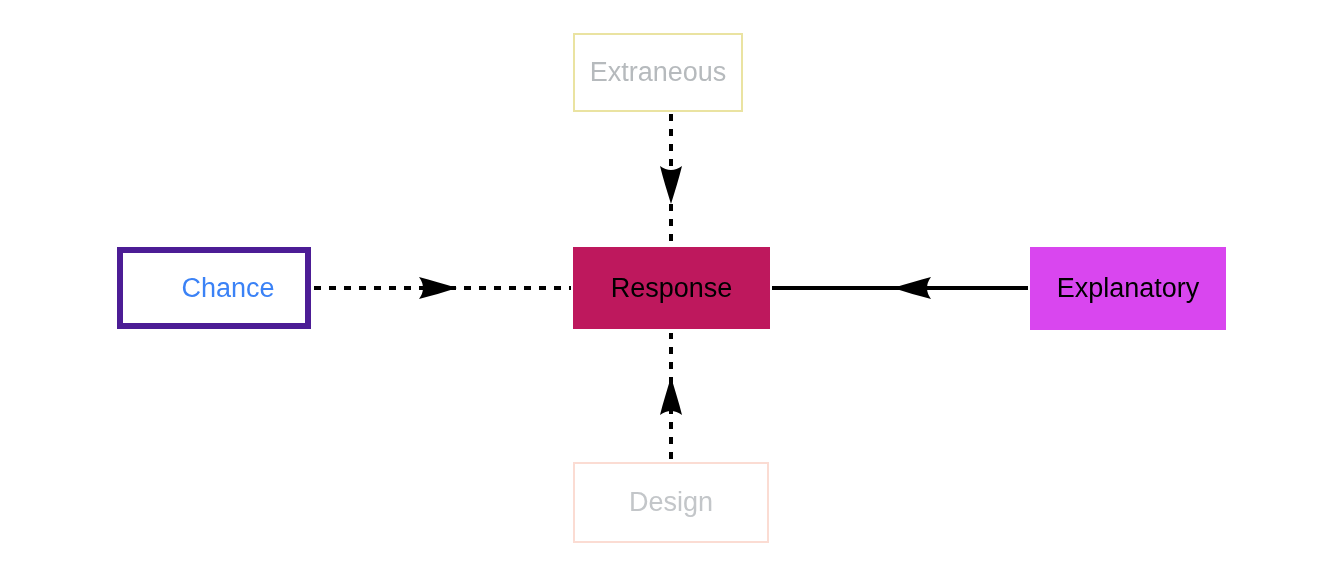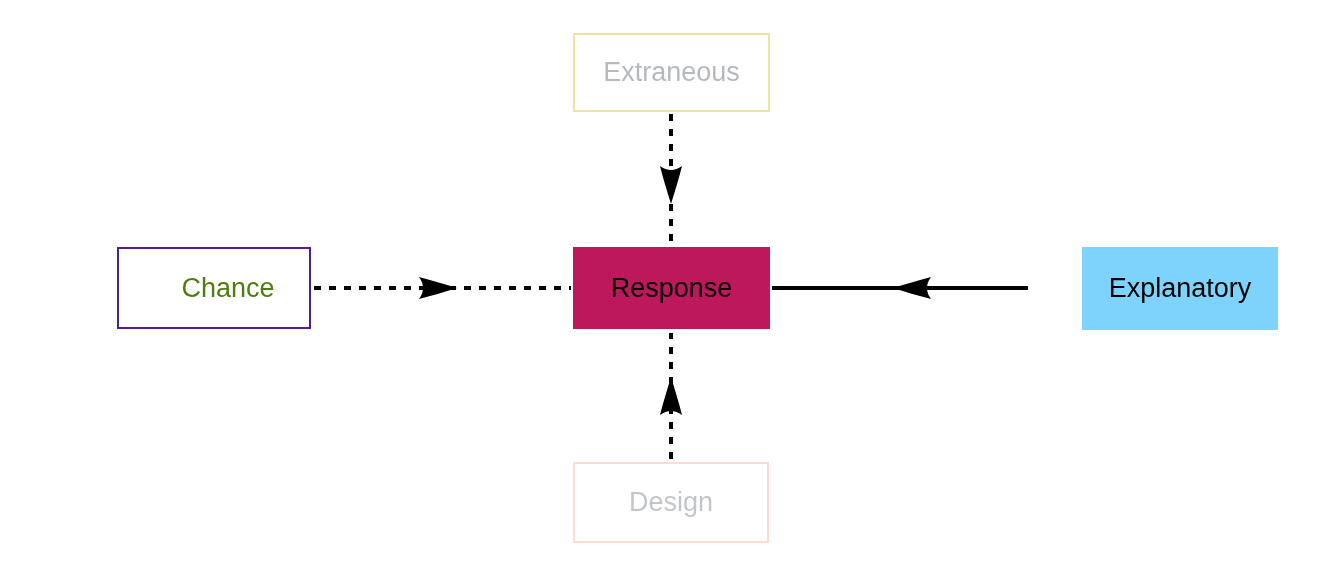--- a/index.html
+++ b/index.html
@@ -26,40 +26,40 @@
     position: absolute;
     box-sizing: border-box;
     display: flex;
     align-items: center;
     justify-content: center;
     font-size: 27px;
     line-height: 1;
     background: #ffffff;
   }
   .node-extraneous {
-    left: 573px; top: 33px; width: 197px; height: 79px;
+    left: 573px; top: 33px; width: 170px; height: 79px;
     border: 2px solid #eae3a1;
     color: #b6babd;
   }
   .node-chance {
     left: 117px; top: 247px; width: 194px; height: 82px;
-    border: 2px solid #4c1d95;
-    color: #4d7c0f;
+    border: 6px solid #4c1d95;
+    color: #3b82f6;
     padding-left: 28px;
   }
   .node-response {
     left: 573px; top: 247px; width: 197px; height: 82px;
     background: #be185d;
     border: none;
     color: #000000;
   }
   .node-explanatory {
-    left: 1082px; top: 247px; width: 196px; height = 83px;
+    left: 1030px; top: 247px; width: 196px; height = 83px;
     height: 83px;
-    background: #7dd3fc;
+    background: #d946ef;
     border: none;
     color: #000000;
   }
   .node-design {
     left: 573px; top: 462px; width: 196px; height: 81px;
     border: 2px solid #fbdcd3;
     color: #c3c6c9;
   }
   .edge-line {
     stroke: #000000;

